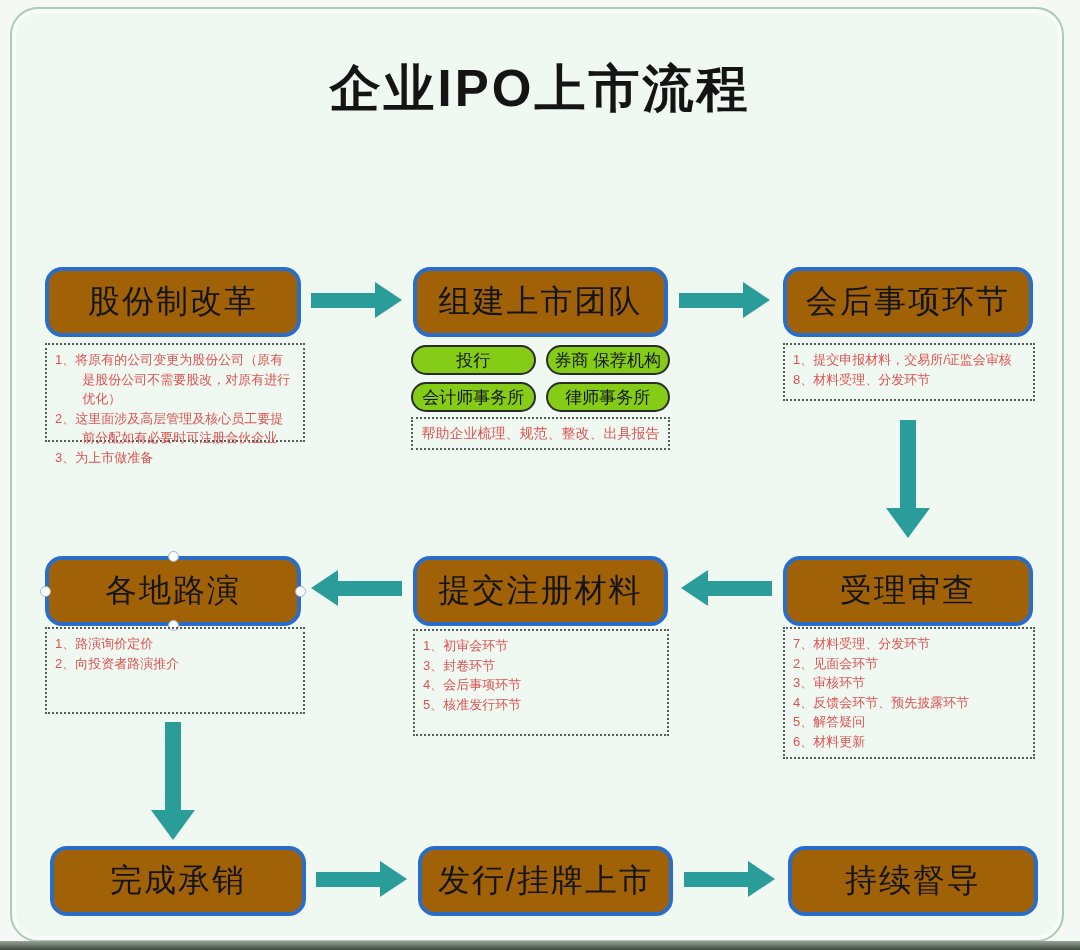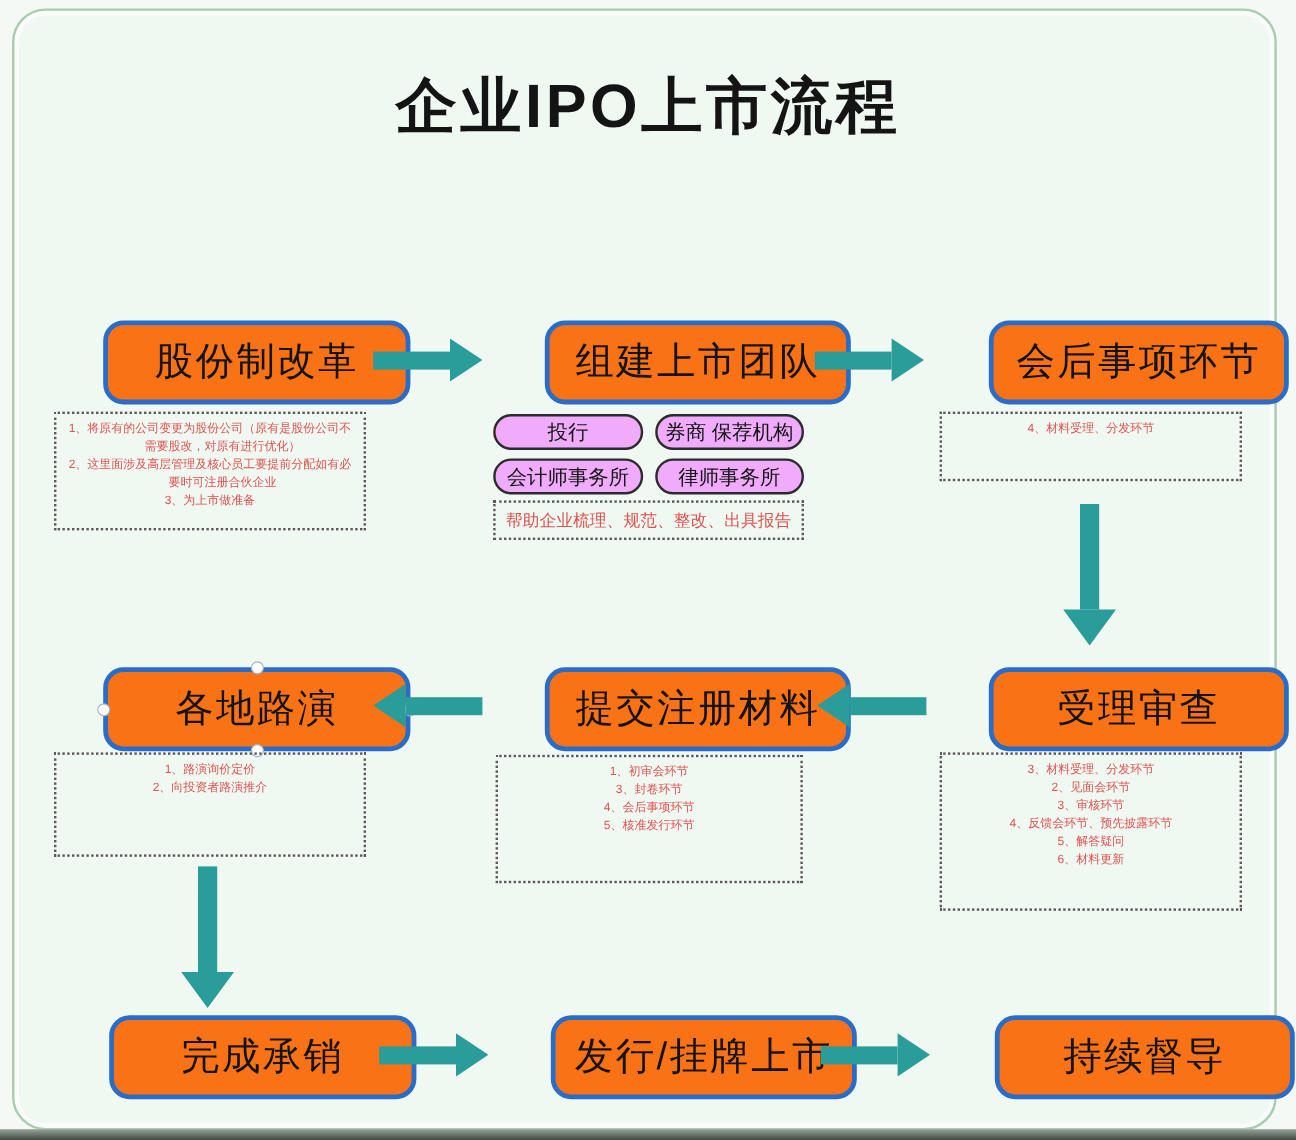--- a/index.html
+++ b/index.html
@@ -18,37 +18,37 @@
     position:absolute;left:0;bottom:0;width:1080px;height:9px;
     background:linear-gradient(#97a398,#3e4940);
   }
   .title{
     position:absolute;left:0;top:55px;width:1080px;
     text-align:center;font-size:51px;font-weight:700;color:#141414;
     letter-spacing:3px;
   }
   .node{
     position:absolute;height:62px;
-    background:#f97316;border:4px solid #2a6dc9;border-radius:17px;
+    background:#a16207;border:4px solid #2a6dc9;border-radius:17px;
     display:flex;align-items:center;justify-content:center;
-    font-size:32px;color:#141414;letter-spacing:2px;margin-left:41px;
+    font-size:32px;color:#141414;letter-spacing:2px;
   }
   .note{
     position:absolute;border:2px dotted #5a5a5a;
-    color:#dd5350;font-size:10px;line-height:1.5;
-    padding:5px 8px;box-sizing:border-box;text-align:center;
+    color:#dd5350;font-size:13px;line-height:1.5;
+    padding:5px 8px;box-sizing:border-box;
   }
   .note-line{text-indent:-2.1em;padding-left:2.1em;}
   .note-center{display:flex;align-items:center;justify-content:center;text-align:center;font-size:14px;}
   .pill-grid{
     position:absolute;left:411px;top:345px;width:259px;
     display:grid;grid-template-columns:1fr 1fr;gap:7px 10px;
   }
   .pill{
-    height:26px;background:#f0abfc;border:2px solid #2b2b2b;border-radius:16px;
+    height:26px;background:#84cc16;border:2px solid #2b2b2b;border-radius:16px;
     display:flex;align-items:center;justify-content:center;
     font-size:17px;color:#141414;
   }
   
   .h-arrow{position:absolute;display:flex;align-items:center;}
   .h-arrow .shaft{width:64px;height:15px;background:#2a9c99;}
   .h-arrow .head-r{width:0;height:0;border-top:18px solid transparent;border-bottom:18px solid transparent;border-left:27px solid #2a9c99;}
   .h-arrow .head-l{width:0;height:0;border-top:18px solid transparent;border-bottom:18px solid transparent;border-right:27px solid #2a9c99;}
   .v-arrow{position:absolute;width:44px;display:flex;flex-direction:column;align-items:center;}
   .v-arrow .shaft{width:16px;height:88px;background:#2a9c99;}
@@ -95,21 +95,22 @@
   <div class="pill">投行</div>
   <div class="pill">券商 保荐机构</div>
   <div class="pill">会计师事务所</div>
   <div class="pill">律师事务所</div>
 </div>
 <div class="note note-center" style="left:411px;top:417px;width:259px;height:33px;">
   <span>帮助企业梳理、规范、整改、出具报告</span>
 </div>
 
 <div class="note" style="left:783px;top:343px;width:252px;height:58px;">
-  <div class="note-line">4、材料受理、分发环节</div>
+  <div class="note-line">1、提交申报材料，交易所/证监会审核</div>
+  <div class="note-line">8、材料受理、分发环节</div>
 </div>
 
 <div class="v-arrow" style="left:886px;top:420px;">
   <div class="shaft"></div>
   <div class="head-d"></div>
 </div>
 
 <div class="node" style="left:45px;top:556px;width:248px;">
   <span>各地路演</span>
   <span class="handle t"></span>
@@ -136,21 +137,21 @@
   <div class="note-line">1、路演询价定价</div>
   <div class="note-line">2、向投资者路演推介</div>
 </div>
 <div class="note" style="left:413px;top:629px;width:256px;height:107px;">
   <div class="note-line">1、初审会环节</div>
   <div class="note-line">3、封卷环节</div>
   <div class="note-line">4、会后事项环节</div>
   <div class="note-line">5、核准发行环节</div>
 </div>
 <div class="note" style="left:783px;top:627px;width:252px;height:132px;">
-  <div class="note-line">3、材料受理、分发环节</div>
+  <div class="note-line">7、材料受理、分发环节</div>
   <div class="note-line">2、见面会环节</div>
   <div class="note-line">3、审核环节</div>
   <div class="note-line">4、反馈会环节、预先披露环节</div>
   <div class="note-line">5、解答疑问</div>
   <div class="note-line">6、材料更新</div>
 </div>
 
 <div class="v-arrow" style="left:151px;top:722px;">
   <div class="shaft"></div>
   <div class="head-d"></div>

